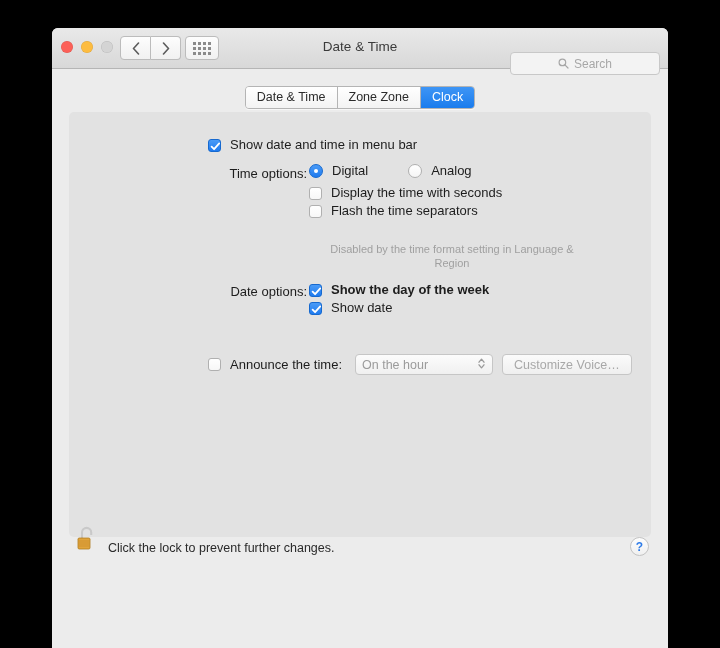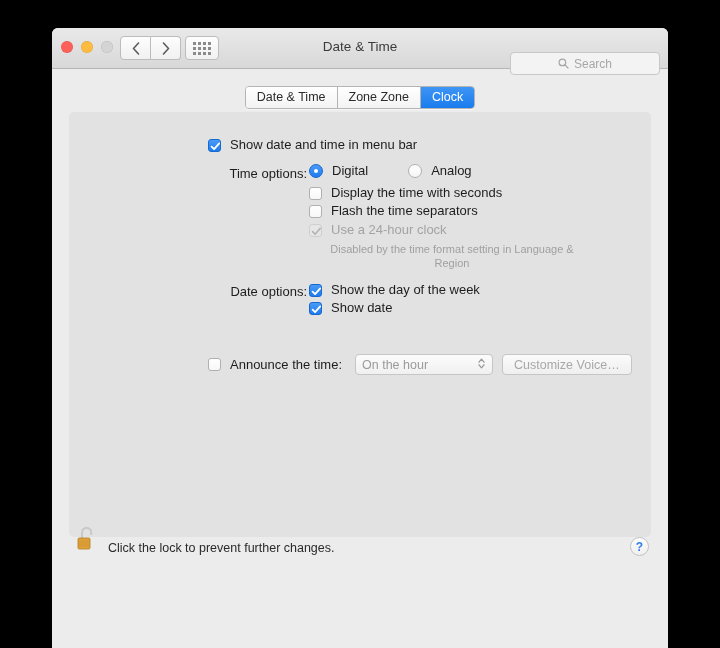--- a/index.html
+++ b/index.html
@@ -404,38 +404,30 @@
       <span class="opt-text">Digital</span>
       <span class="rb" style="margin-left:40px;"></span>
       <span class="opt-text">Analog</span>
     </div>
 
     <div class="row" style="left:240px; top:92px;">
       <span class="cb"></span>
       <span class="opt-text">Flash the time separators</span>
     </div>
 
-    <div class="row" style="left:240px; top:111px;">
-      <span class="cb disabled">
-        <svg width="11" height="11" viewBox="0 0 11 11">
-          <path d="M1.6 5.6 L4.1 8.2 L9.2 2.4" fill="none" stroke="#b4b4b4" stroke-width="1.6" stroke-linecap="round" stroke-linejoin="round"></path>
-        </svg>
-      </span>
-      <span class="opt-text dim">Use a 24-hour clock</span>
-    </div>
 
     <div class="row" style="left:258px; top:130px;">
       <span class="helper">Disabled by the time format setting in Language &amp; Region</span>
     </div>
 
     <div class="row" style="left:138px; top:172px; width:100px; justify-content:flex-end;">
       <span class="rlabel">Date options:</span>
     </div>
 
-    <div class="row" style="left:240px; top:171px;">
+    <div class="row" style="left:240px; top:171px;font-weight:bold;">
       <span class="cb on">
         <svg width="11" height="11" viewBox="0 0 11 11">
           <path d="M1.6 5.6 L4.1 8.2 L9.2 2.4" fill="none" stroke="#ffffff" stroke-width="1.8" stroke-linecap="round" stroke-linejoin="round"></path>
         </svg>
       </span>
       <span class="opt-text">Show the day of the week</span>
     </div>
 
     <div class="row" style="left:240px; top:189px;">
       <span class="cb on">

